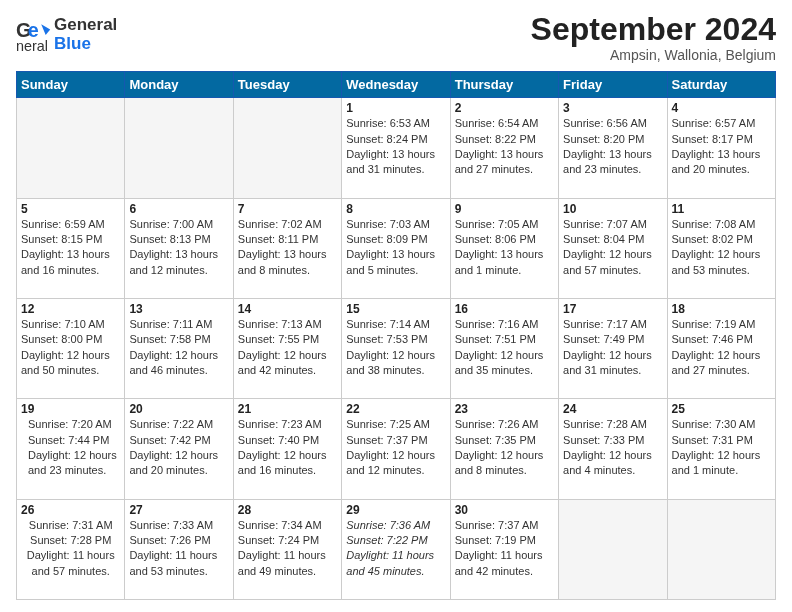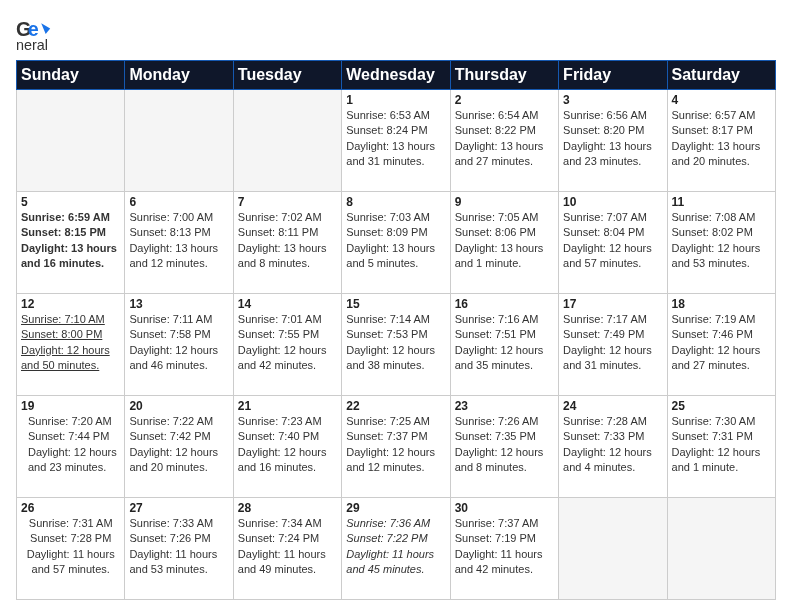--- a/index.html
+++ b/index.html
@@ -47,23 +47,23 @@
       color: #555;
     }
     .calendar {
       flex: 1;
       border: 1px solid #ccc;
       border-collapse: collapse;
       width: 100%;
       table-layout: fixed;
     }
     .calendar th {
-      background: #0f172a;
+      background: #0369a1;
       color: #fff;
-      font-size: 16px;
+      font-size: 13px;
       font-weight: bold;
       padding: 5px 4px;
       text-align: left;
       border: 1px solid #1558b0;
     }
     .calendar td {
       border: 1px solid #ccc;
       vertical-align: top;
       padding: 3px 4px;
       font-size: 9.5px;
@@ -92,20 +92,28 @@
 
 <div class="page">
   <div class="header">
     <div class="logo">
       <svg class="logo-icon" viewBox="0 0 40 40">
         <text x="0" y="22" font-size="22" font-weight="bold" fill="#333">G</text>
         <text x="13" y="22" font-size="22" font-weight="bold" fill="#1a73e8">e</text>
         <text x="0" y="38" font-size="16" fill="#333">neral</text>
         <polygon points="28,8 38,14 33,20" fill="#1a73e8"></polygon>
       </svg>
+      <div>
+        <div style="font-size:17px;font-weight:bold;color:#333;line-height:1.1">General</div>
+        <div style="font-size:17px;font-weight:bold;color:#1a73e8;line-height:1.1">Blue</div>
+      </div>
+    </div>
+    <div class="title-block">
+      <div class="month-title">September 2024</div>
+      <div class="location">Ampsin, Wallonia, Belgium</div>
     </div>
   </div>
 
   <table class="calendar">
     <thead>
       <tr>
         <th>Sunday</th>
         <th>Monday</th>
         <th>Tuesday</th>
         <th>Wednesday</th>
@@ -144,21 +152,21 @@
             <span class="day-num">4</span>
             <div class="day-info" style="white-space: pre-line;">Sunrise: 6:57 AM
 Sunset: 8:17 PM
 Daylight: 13 hours
 and 20 minutes.</div>
           </td>
         </tr>
         <tr>
           <td>
             <span class="day-num">5</span>
-            <div class="day-info" style="white-space: pre-line; font-weight: bold;">Sunrise: 6:59 AM
+            <div class="day-info" style="white-space: pre-line;">Sunrise: 6:59 AM
 Sunset: 8:15 PM
 Daylight: 13 hours
 and 16 minutes.</div>
           </td>
           <td>
             <span class="day-num">6</span>
             <div class="day-info" style="white-space: pre-line;">Sunrise: 7:00 AM
 Sunset: 8:13 PM
 Daylight: 13 hours
 and 12 minutes.</div>
@@ -195,35 +203,35 @@
             <span class="day-num">11</span>
             <div class="day-info" style="white-space: pre-line;">Sunrise: 7:08 AM
 Sunset: 8:02 PM
 Daylight: 12 hours
 and 53 minutes.</div>
           </td>
         </tr>
         <tr>
           <td>
             <span class="day-num">12</span>
-            <div class="day-info" style="white-space: pre-line; text-decoration: underline;">Sunrise: 7:10 AM
+            <div class="day-info" style="white-space: pre-line;">Sunrise: 7:10 AM
 Sunset: 8:00 PM
 Daylight: 12 hours
 and 50 minutes.</div>
           </td>
           <td>
             <span class="day-num">13</span>
             <div class="day-info" style="white-space: pre-line;">Sunrise: 7:11 AM
 Sunset: 7:58 PM
 Daylight: 12 hours
 and 46 minutes.</div>
           </td>
           <td>
             <span class="day-num">14</span>
-            <div class="day-info" style="white-space: pre-line;">Sunrise: 7:01 AM
+            <div class="day-info" style="white-space: pre-line;">Sunrise: 7:13 AM
 Sunset: 7:55 PM
 Daylight: 12 hours
 and 42 minutes.</div>
           </td>
           <td>
             <span class="day-num">15</span>
             <div class="day-info" style="white-space: pre-line;">Sunrise: 7:14 AM
 Sunset: 7:53 PM
 Daylight: 12 hours
 and 38 minutes.</div>

